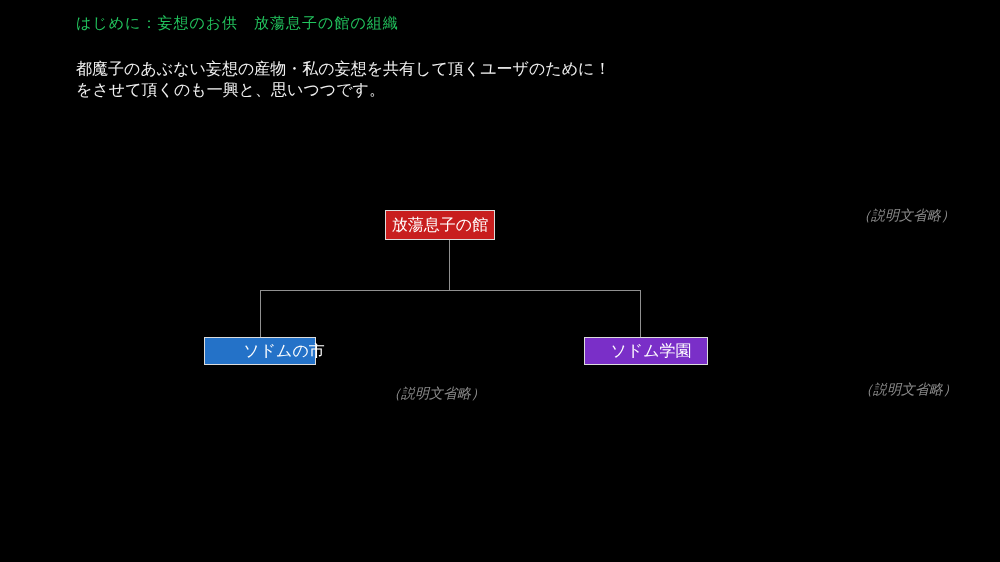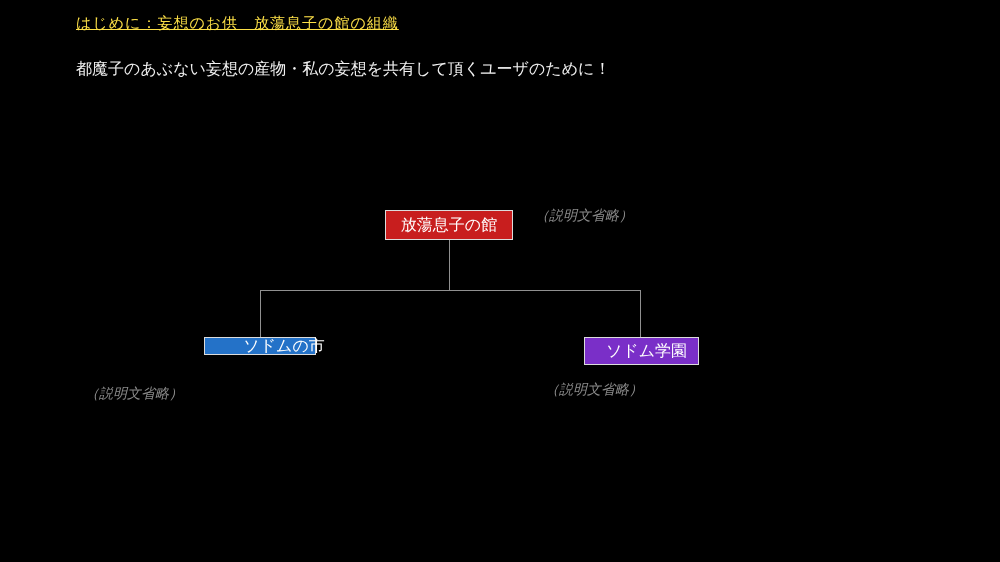--- a/index.html
+++ b/index.html
@@ -11,23 +11,22 @@
     font-family: "DejaVu Sans", sans-serif;
     color: #ffffff;
     overflow: hidden;
   }
   .slide-title {
     position: absolute;
     left: 76px;
     top: 14px;
     font-size: 15px;
     letter-spacing: 1px;
-    color: #fde047;
+    color: #22c55e;
     white-space: nowrap;
-    text-decoration: underline;
   }
   .intro {
     position: absolute;
     left: 76px;
     top: 58px;
     width: 872px;
     font-size: 16px;
     line-height: 21px;
     color: #f2f2f2;
   }
@@ -36,52 +35,54 @@
     position: absolute;
     display: flex;
     align-items: center;
     justify-content: center;
     font-size: 16px;
     color: #ffffff;
     border: 1px solid #dcdcdc;
     box-sizing: border-box;
     white-space: nowrap;
   }
-  .node-root  { left: 385px; top: 210px; width: 128px; height: 30px; background: #c81e1e; }
-  .node-left  { left: 204px; top: 337px; width: 112px; height: 18px; background: #2472c8; padding-left: 48px; }
-  .node-right { left: 584px; top: 337px; width: 115px; height: 28px; background: #7a2fc8; padding-left: 10px; }
+  .node-root  { left: 385px; top: 210px; width: 110px; height: 30px; background: #c81e1e; }
+  .node-left  { left: 204px; top: 337px; width: 112px; height: 28px; background: #2472c8; padding-left: 48px; }
+  .node-right { left: 584px; top: 337px; width: 124px; height: 28px; background: #7a2fc8; padding-left: 10px; }
   .line { position: absolute; background: #909090; }
   .line-v-root  { left: 449px; top: 240px; width: 1px;  height: 50px; }
   .line-h       { left: 260px; top: 290px; width: 381px; height: 1px; }
   .line-v-left  { left: 260px; top: 290px; width: 1px;  height: 47px; }
   .line-v-right { left: 640px; top: 290px; width: 1px;  height: 47px; }
   .desc {
     position: absolute;
     font-size: 16px;
     line-height: 22px;
     color: #f2f2f2;
+    text-align: right;
   }
   .desc-root  { left: 535px; top: 204px; width: 420px; }
   .desc-left  { left: 85px;  top: 382px; width: 400px; }
   .desc-right { left: 545px; top: 378px; width: 412px; }
   .redacted {
     color: #8a8a8a;
     font-style: italic;
     font-size: 14px;
   }
 </style>
 </head>
 <body>
 
 <div class="page">
 
   <div class="slide-title">はじめに：妄想のお供　放蕩息子の館の組織</div>
 
   <div class="intro">
     <div class="intro-line">都魔子のあぶない妄想の産物・私の妄想を共有して頂くユーザのために！</div>
+    <div class="intro-line">をさせて頂くのも一興と、思いつつです。</div>
   </div>
 
   <div class="line line-v-root"></div>
   <div class="line line-h"></div>
   <div class="line line-v-left"></div>
   <div class="line line-v-right"></div>
 
   <div class="node node-root">放蕩息子の館</div>
 
   <div class="node node-left">ソドムの市</div>

